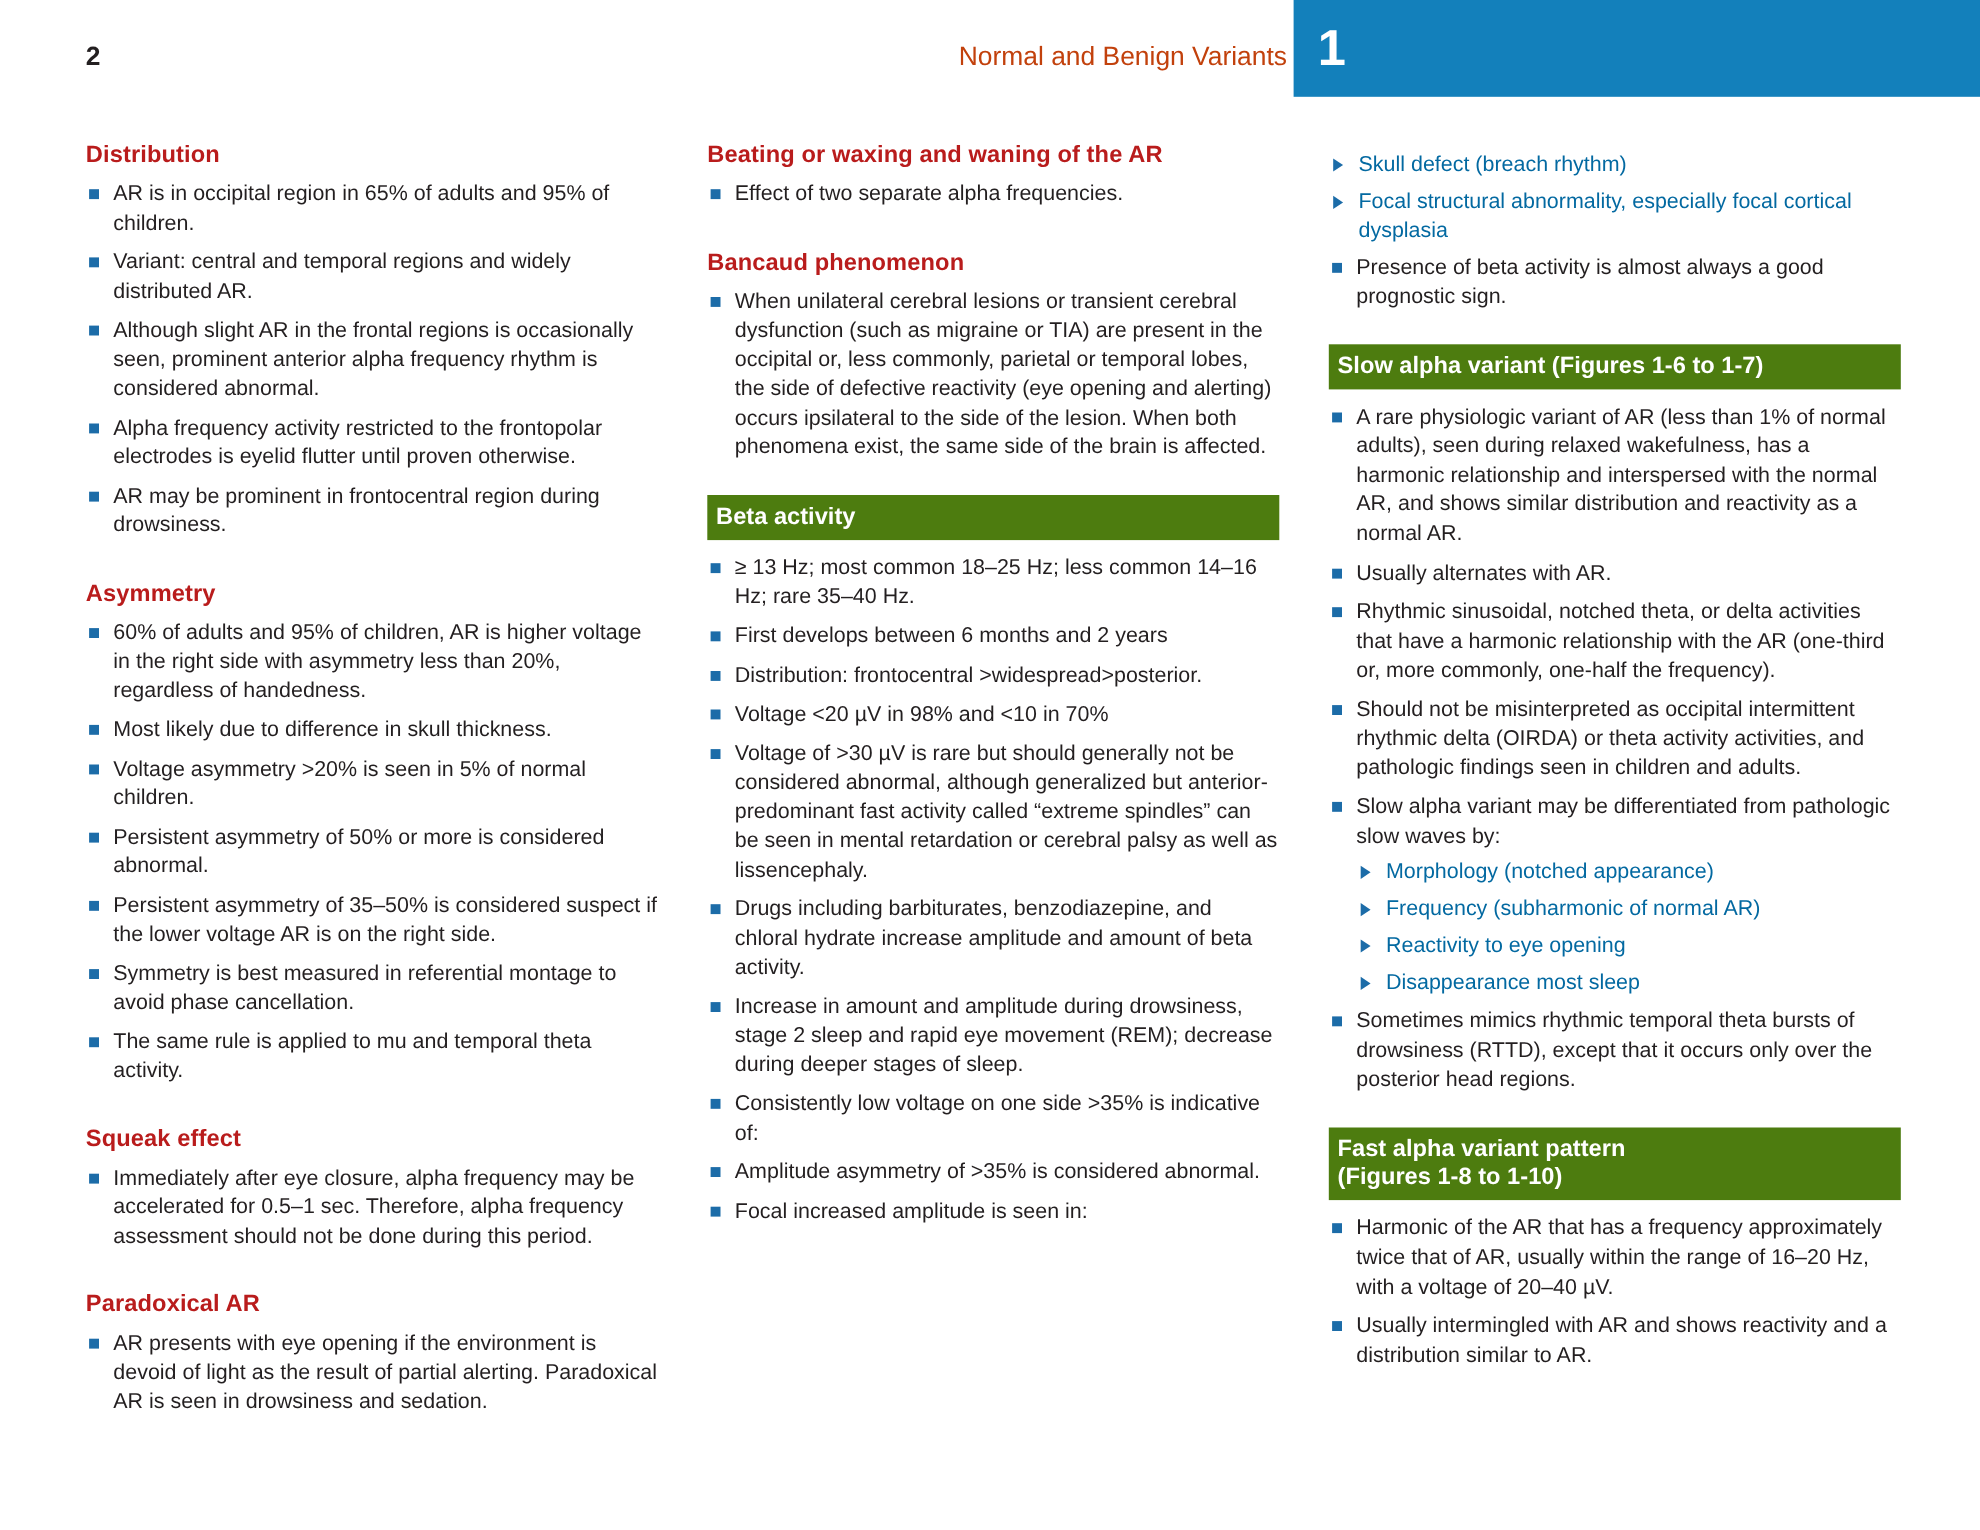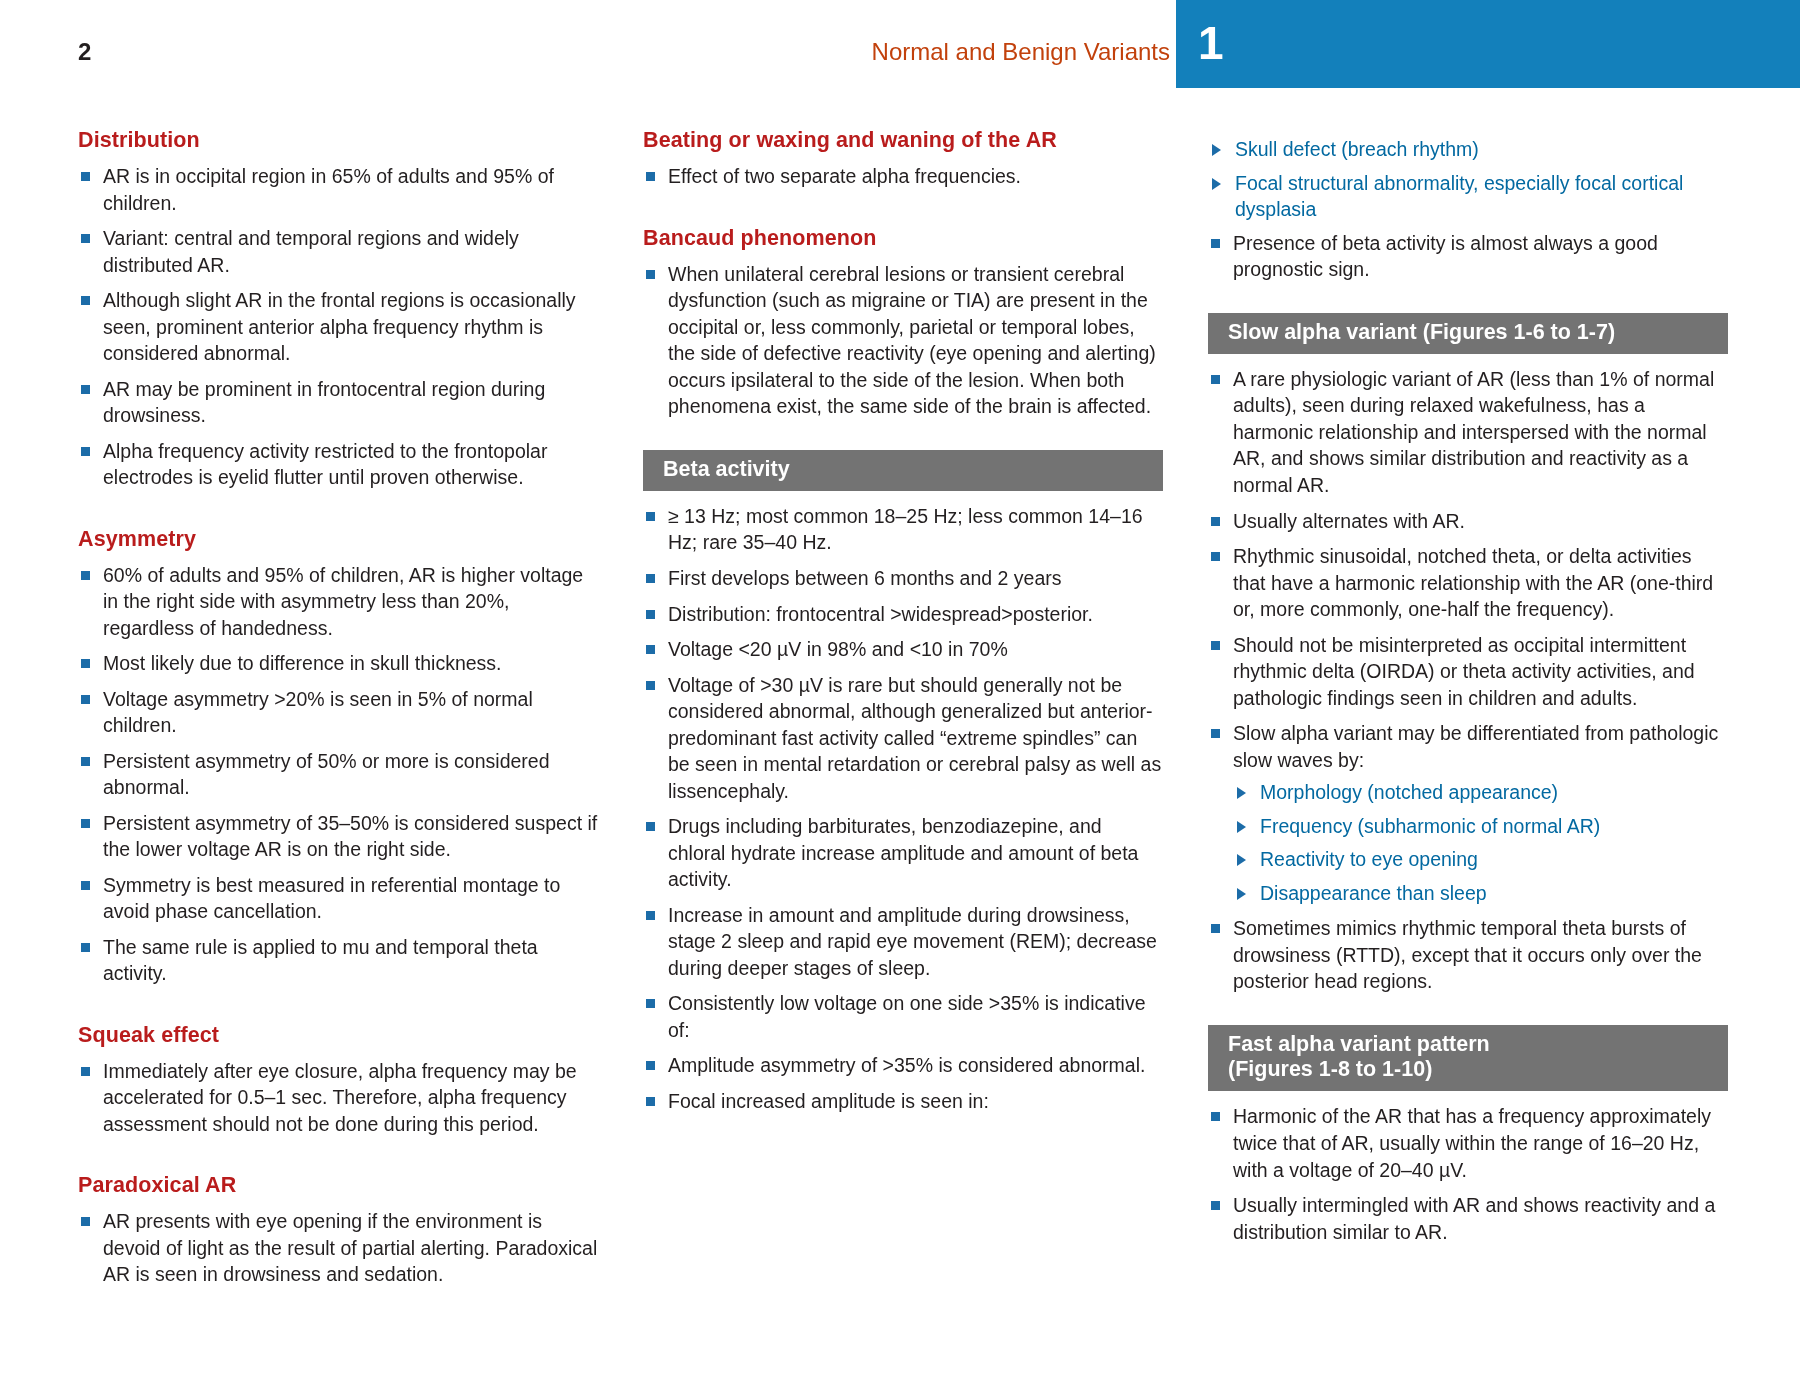--- a/index.html
+++ b/index.html
@@ -84,25 +84,25 @@
     font-size: 21.5px;
     font-weight: bold;
     color: #b91c1c;
     margin: 0 0 10px 0;
     letter-spacing: 0.1px;
   }
   h3.red-head.spaced {
     margin-top: 36px;
   }
   .blue-bar {
-    background: #737373;
+    background: #4d7c0f;
     color: #ffffff;
     font-size: 21.5px;
     font-weight: bold;
-    padding: 7px 12px 9px 20px;
+    padding: 7px 12px 9px 8px;
     margin: 30px 0 12px 0;
     line-height: 1.18;
   }
   
   ul.lvl1 {
     list-style: none;
     margin: 0 0 0 0;
     padding: 0;
   }
   ul.lvl1 > li {
@@ -166,22 +166,22 @@
     </div>
   </div>
 
   <div class="columns">
     <div class="col" id="col0">
         <h3 class="red-head">Distribution</h3>
         <ul class="lvl1">
           <li>AR is in occipital region in 65% of adults and 95% of children.</li>
           <li>Variant: central and temporal regions and widely distributed AR.</li>
           <li>Although slight AR in the frontal regions is occasionally seen, prominent anterior alpha frequency rhythm is considered abnormal.</li>
+          <li>Alpha frequency activity restricted to the frontopolar electrodes is eyelid flutter until proven otherwise.</li>
           <li>AR may be prominent in frontocentral region during drowsiness.</li>
-          <li>Alpha frequency activity restricted to the frontopolar electrodes is eyelid flutter until proven otherwise.</li>
         </ul>
         <h3 class="red-head spaced">Asymmetry</h3>
         <ul class="lvl1">
           <li>60% of adults and 95% of children, AR is higher voltage in the right side with asymmetry less than 20%, regardless of handedness.</li>
           <li>Most likely due to difference in skull thickness.</li>
           <li>Voltage asymmetry &gt;20% is seen in 5% of normal children.</li>
           <li>Persistent asymmetry of 50% or more is considered abnormal.</li>
           <li>Persistent asymmetry of 35–50% is considered suspect if the lower voltage AR is on the right side.</li>
           <li>Symmetry is best measured in referential montage to avoid phase cancellation.</li>
           <li>The same rule is applied to mu and temporal theta activity.</li>
@@ -231,21 +231,21 @@
         <div class="blue-bar" style="white-space: pre-line;">Slow alpha variant (Figures 1-6 to 1-7)</div>
         <ul class="lvl1">
           <li>A rare physiologic variant of AR (less than 1% of normal adults), seen during relaxed wakefulness, has a harmonic relationship and interspersed with the normal AR, and shows similar distribution and reactivity as a normal AR.</li>
           <li>Usually alternates with AR.</li>
           <li>Rhythmic sinusoidal, notched theta, or delta activities that have a harmonic relationship with the AR (one-third or, more commonly, one-half the frequency).</li>
           <li>Should not be misinterpreted as occipital intermittent rhythmic delta (OIRDA) or theta activity activities, and pathologic findings seen in children and adults.</li>
           <li><span>Slow alpha variant may be differentiated from pathologic slow waves by:</span><ul class="lvl2 nested-in-li">
               <li>Morphology (notched appearance)</li>
               <li>Frequency (subharmonic of normal AR)</li>
               <li>Reactivity to eye opening</li>
-              <li>Disappearance than sleep</li>
+              <li>Disappearance most sleep</li>
             </ul></li>
           <li>Sometimes mimics rhythmic temporal theta bursts of drowsiness (RTTD), except that it occurs only over the posterior head regions.</li>
         </ul>
         <div class="blue-bar" style="white-space: pre-line;">Fast alpha variant pattern
 (Figures 1-8 to 1-10)</div>
         <ul class="lvl1">
           <li>Harmonic of the AR that has a frequency approximately twice that of AR, usually within the range of 16–20 Hz, with a voltage of 20–40 µV.</li>
           <li>Usually intermingled with AR and shows reactivity and a distribution similar to AR.</li>
         </ul>
       </div>

